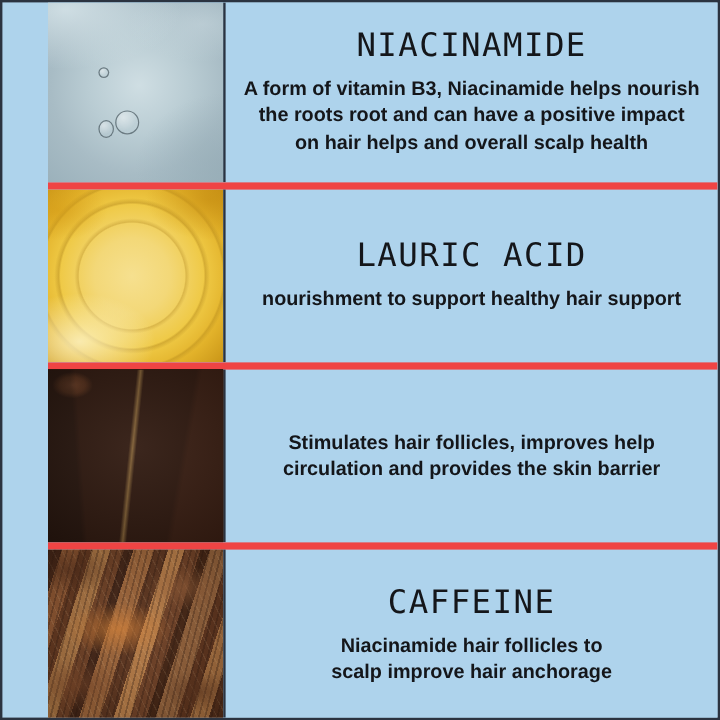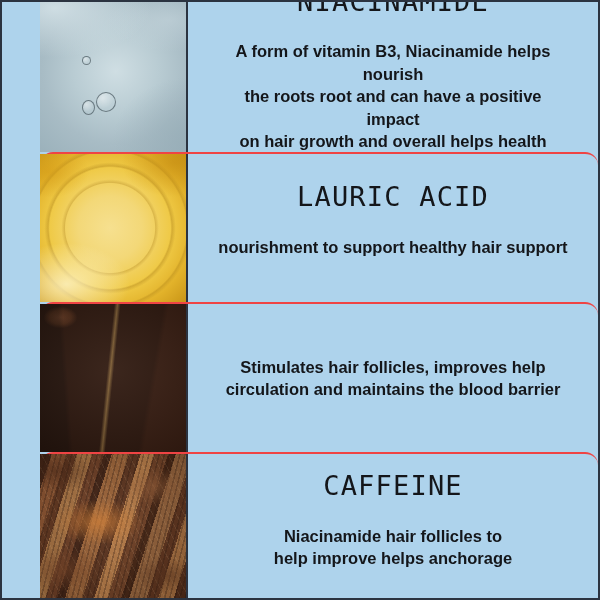--- a/index.html
+++ b/index.html
@@ -21,22 +21,21 @@
   .ingredient-row {
     position: relative;
     display: flex;
     flex-direction: row;
     width: 100%;
     height: 150px;
     box-sizing: border-box;
     background: #aed3ec;
   }
   .ingredient-row.has-divider {
-    border-top: 2px solid #ef4444;
-    border-radius: 13px;
+    border-top: 6px solid #ef4444;
   }
   
   .swatch {
     position: relative;
     flex: 0 0 148px;
     width: 148px;
     height: 100%;
     overflow: hidden;
     border-right: 2px solid #2b3340;
     box-sizing: border-box;
@@ -163,21 +162,21 @@
     line-height: 1.1;
     margin: 0 0 9px 0;
     white-space: nowrap;
   }
   .ingredient-desc {
     font-family: "Liberation Sans", sans-serif;
     font-size: 16.5px;
     font-weight: 700;
     line-height: 1.36;
     color: #14161a;
-    margin: 15px;
+    margin: 0;
     max-width: 420px;
   }
   .ingredient-desc .line {
     display: block;
   }
 </style>
 </head>
 <body>
 
 <div id="infographic">
@@ -188,21 +187,21 @@
       <div class="layer sheen"></div>
       <span class="bubble b1"></span>
       <span class="bubble b2"></span>
       <span class="bubble b3"></span>
     </div>
     <div class="copy">
       <h2 class="ingredient-name">NIACINAMIDE</h2>
       <p class="ingredient-desc">
         <span class="line">A form of vitamin B3, Niacinamide helps nourish</span>
         <span class="line">the roots root and can have a positive impact</span>
-        <span class="line">on hair growth and overall helps health</span>
+        <span class="line">on hair helps and overall scalp health</span>
       </p>
     </div>
   </div>
 
   <div class="ingredient-row has-divider">
     <div class="swatch swatch-oil">
       <div class="layer base"></div>
       <div class="layer ring"></div>
       <div class="layer gloss"></div>
     </div>
@@ -217,35 +216,35 @@
   <div class="ingredient-row has-divider">
     <div class="swatch swatch-beans">
       <div class="layer base"></div>
       <div class="layer beans"></div>
       <div class="layer creases"></div>
       <div class="layer shade"></div>
     </div>
     <div class="copy">
       <p class="ingredient-desc">
         <span class="line">Stimulates hair follicles, improves help</span>
-        <span class="line">circulation and maintains the blood barrier</span>
+        <span class="line">circulation and provides the skin barrier</span>
       </p>
     </div>
   </div>
 
   <div class="ingredient-row has-divider">
     <div class="swatch swatch-wood">
       <div class="layer base"></div>
       <div class="layer chips"></div>
       <div class="layer grain"></div>
       <div class="layer blotch"></div>
       <div class="layer shade"></div>
     </div>
     <div class="copy">
       <h2 class="ingredient-name">CAFFEINE</h2>
       <p class="ingredient-desc">
         <span class="line">Niacinamide hair follicles to</span>
-        <span class="line">help improve helps anchorage</span>
+        <span class="line">scalp improve hair anchorage</span>
       </p>
     </div>
   </div>
 
 </div>
 
 </body></html>

